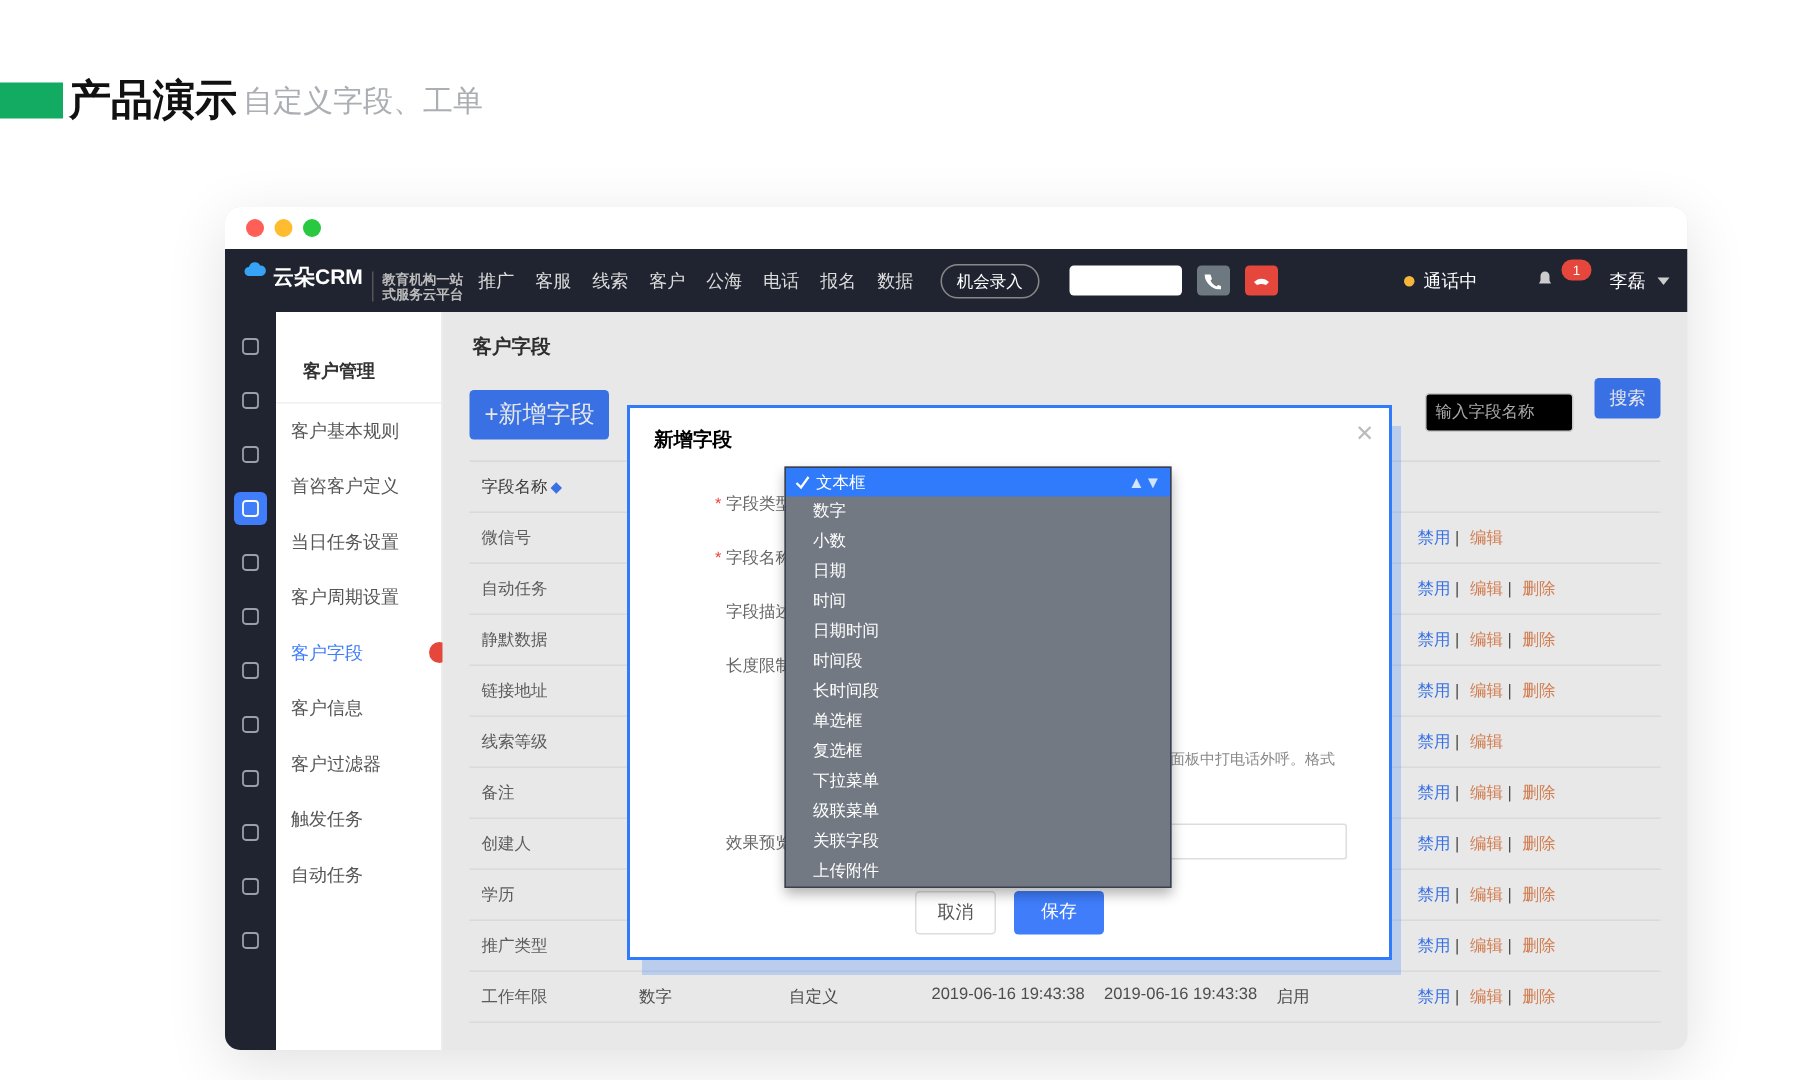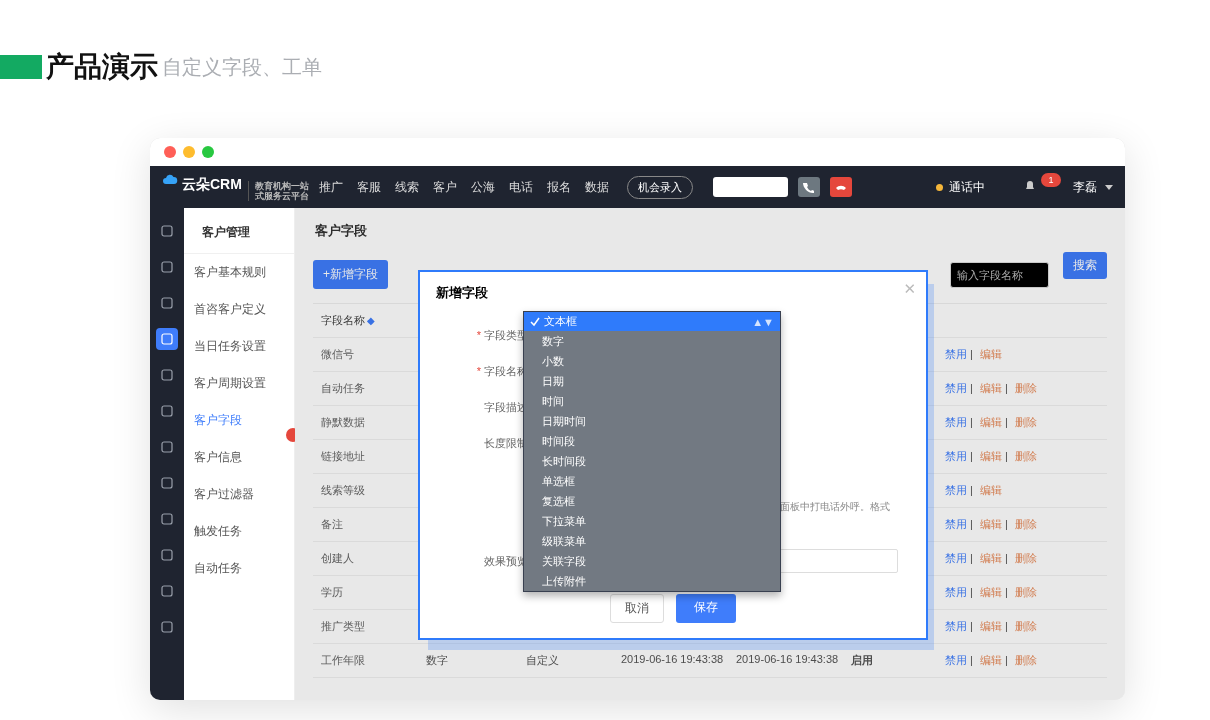--- a/index.html
+++ b/index.html
@@ -33,37 +33,37 @@
 
 
 .dimmer{position:absolute;left:0;right:0;top:0;bottom:0;background:rgba(0,0,0,.0);}
 .crm-body{display:flex;height:calc(100% - 70px);position:relative;}
 
 .iconrail{width:34px;background:#1F2430;display:flex;flex-direction:column;align-items:center;padding-top:12px;gap:14px;color:#9aa0ab;}
 .iconrail .ic{width:22px;height:22px;display:flex;align-items:center;justify-content:center;border-radius:4px;font-size:14px;}
 .ic.sel{background:#3F7DFB;color:#fff;}
 
 .side2{width:110px;background:#fff;border-right:1px solid #eee;font-size:12px;position:relative;}
-.side2-head{font-weight:600;padding:16px 0 12px 18px;color:#333;border-bottom:1px solid #f0f0f0;}
+.side2-head{font-weight:600;padding:0 0 12px 18px;color:#333;border-bottom:1px solid #f0f0f0;margin-top:31px;}
 .side2-item{padding:10px 0 10px 10px;color:#555;font-family:Liberation Mono, monospace;}
 .side2-item.sel{color:#3F7DFB;}
 .side2-badge{position:absolute;width:14px;height:14px;border-radius:50%;background:#E5473C;right:-6px;top:220px;}
 
 .main{flex:1;background:#FFFFFF;position:relative;}
 .main-dim{position:absolute;inset:0;background:rgba(0,0,0,.09);}
 .main-inner{padding:0 18px;}
 .main-title{font-size:13px;font-weight:600;padding:14px 0 20px 2px;color:#333;}
-.add-btn{background:#3F7DFB;color:#fff;font-size:12px;border-radius:3px;padding:6px 10px;display:inline-block;}
+.add-btn{background:#3F7DFB;color:#fff;font-size:16px;border-radius:3px;padding:6px 10px;display:inline-block;}
 .search-field{position:absolute;right:76px;top:54px;width:85px;height:24px;border:1px solid #ddd;border-radius:3px;font-size:11px;color:#bbb;padding:0 6px;line-height:24px;background:#000000;}
 .search-btn{position:absolute;right:18px;top:44px;background:#3F7DFB;color:#ffffff;font-size:12px;padding:5px 10px;border-radius:3px;}
 .table{margin-top:14px;border-top:1px solid #eee;font-size:11px;color:#555;}
 .th,.td{display:inline-block;padding:9px 0;vertical-align:top;}
 .tr{border-bottom:1px solid #f0f0f0;}
 .c1{width:105px;padding-left:8px;color:#666;}
-.c2{width:100px;} .c3{width:95px;} .c4{width:115px;} .c5{width:115px;} .c6{width:90px;font-weight:bold;}
+.c2{width:100px;} .c3{width:95px;} .c4{width:115px;} .c5{width:115px;} .c6{width:90px;}
 .c7{width:140px;text-align:left;}
 .th{font-weight:500;color:#444;}
 .sort{color:#3F7DFB;font-size:10px;margin-left:2px;}
 .ops a{color:#3F7DFB;margin-left:4px;}
 .ops .danger{color:#E88B5A;}
 
 
 .modal{position:absolute;left:418px;top:270px;width:510px;height:370px;background:#fff;box-shadow:0 0 0 2px #2F7BFB inset, 8px 12px 0 -2px rgba(47,123,251,.24);}
 .modal h3{margin:0;font-size:13px;font-weight:600;padding:14px 18px;}
 .modal-close{position:absolute;right:12px;top:10px;color:#bbb;font-size:15px;}

